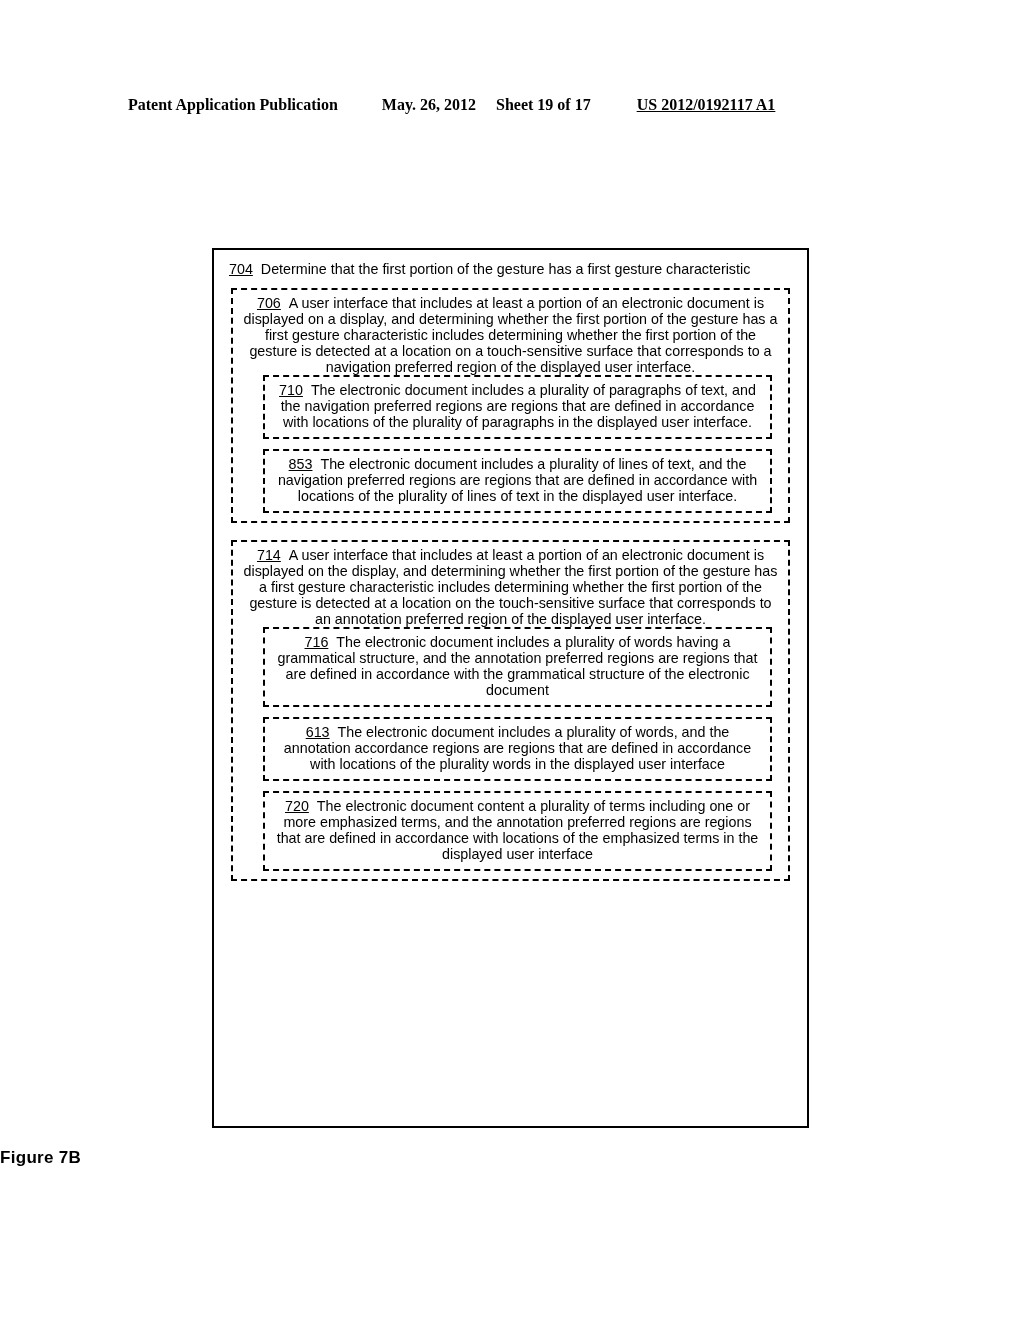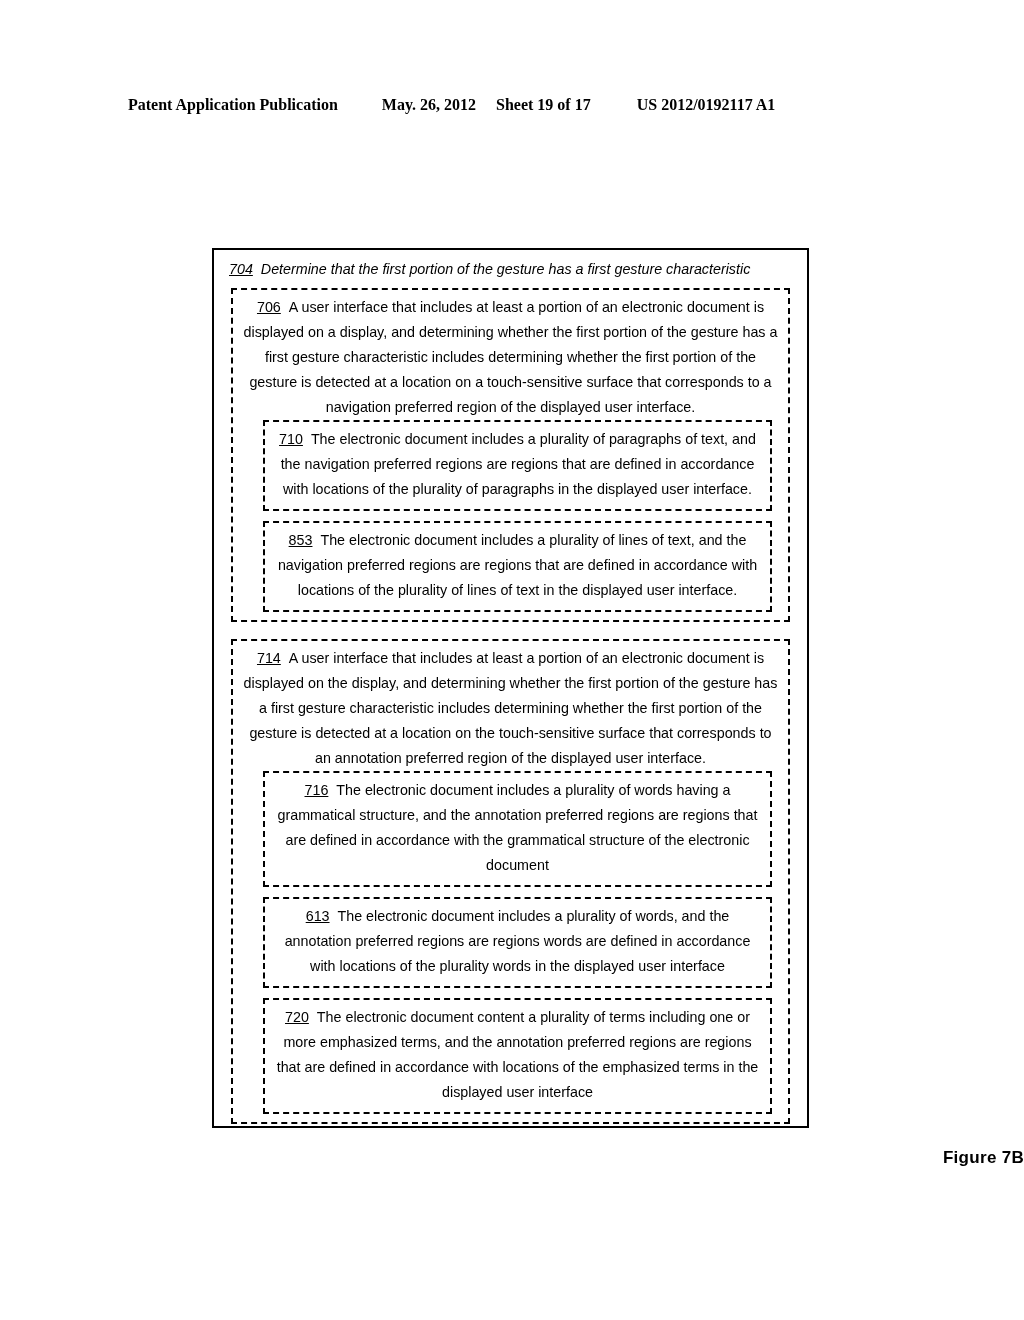--- a/index.html
+++ b/index.html
@@ -27,21 +27,21 @@
     align-items: baseline;
     font-family: "Liberation Serif", serif;
     font-weight: bold;
     font-size: 16px;
     letter-spacing: 0px;
     white-space: nowrap;
   }
   .hdr-pub   { }
   .hdr-date  { margin-left: 44px; }
   .hdr-sheet { margin-left: 20px; }
-  .hdr-num   { margin-left: 46px; }
+  .hdr-num   { margin-left: 46px; text-decoration: underline; }
 
   
   .flow-outer {
     position: absolute;
     left: 212px;
     top: 248px;
     width: 597px;
     height: 880px;
     border: 2px solid #000000;
     box-sizing: border-box;
@@ -50,29 +50,28 @@
 
   
   .step-704 {
     font-size: 14.3px;
     line-height: 19px;
     text-align: left;
     padding-left: 7px;
     padding-right: 2px;
     margin-bottom: 9px;
     white-space: nowrap;
-    font-style: italic;
   }
 
   
   .dbox {
     border: 2px dashed #000000;
     box-sizing: border-box;
     font-size: 14.3px;
-    line-height: 25px;
+    line-height: 16px;
     text-align: center;
   }
   
   .dbox-l1 {
     margin: 0 9px 0 9px;
     padding: 5px 9px 8px 9px;
   }
   .dbox-l1 + .dbox-l1 {
     margin-top: 17px;
   }
@@ -94,21 +93,21 @@
   }
   .ref-sp { letter-spacing: 0; }
   .body-text { }
 
   
   .figure-caption {
     position: absolute;
     left: 0;
     top: 1148px;
     width: 1024px;
-    text-align: right;
+    text-align: left;
     font-family: "Liberation Sans", sans-serif;
     font-weight: bold;
     font-size: 17px;
     letter-spacing: 0.3px;
   }
 </style>
 </head>
 <body>
 
 <div class="page-header">
@@ -142,21 +141,21 @@
   <div class="dbox dbox-l1">
     <div>
       <span class="ref">714</span><span class="ref-sp">&nbsp;&nbsp;</span><span class="body-text">A user interface that includes at least a portion of an electronic document is displayed on the display, and determining whether the first portion of the gesture has a first gesture characteristic includes determining whether the first portion of the gesture is detected at a location on the touch-sensitive surface that corresponds to an annotation preferred region of the displayed user interface.</span>
     </div>
 
     <div class="dbox dbox-l2">
       <span class="ref">716</span><span class="ref-sp">&nbsp;&nbsp;</span><span class="body-text">The electronic document includes a plurality of words having a grammatical structure, and the annotation preferred regions are regions that are defined in accordance with the grammatical structure of the electronic document</span>
     </div>
 
     <div class="dbox dbox-l2">
-      <span class="ref">613</span><span class="ref-sp">&nbsp;&nbsp;</span><span class="body-text">The electronic document includes a plurality of words, and the annotation preferred regions are regions words are defined in accordance with locations of the plurality words in the displayed user interface</span>
+      <span class="ref">613</span><span class="ref-sp">&nbsp;&nbsp;</span><span class="body-text">The electronic document includes a plurality of words, and the annotation accordance regions are regions that are defined in accordance with locations of the plurality words in the displayed user interface</span>
     </div>
 
     <div class="dbox dbox-l2">
       <span class="ref">720</span><span class="ref-sp">&nbsp;&nbsp;</span><span class="body-text">The electronic document content a plurality of terms including one or more emphasized terms, and the annotation preferred regions are regions that are defined in accordance with locations of the emphasized terms in the displayed user interface</span>
     </div>
   </div>
 
 </div>
 
 <div class="figure-caption">Figure 7B</div>

